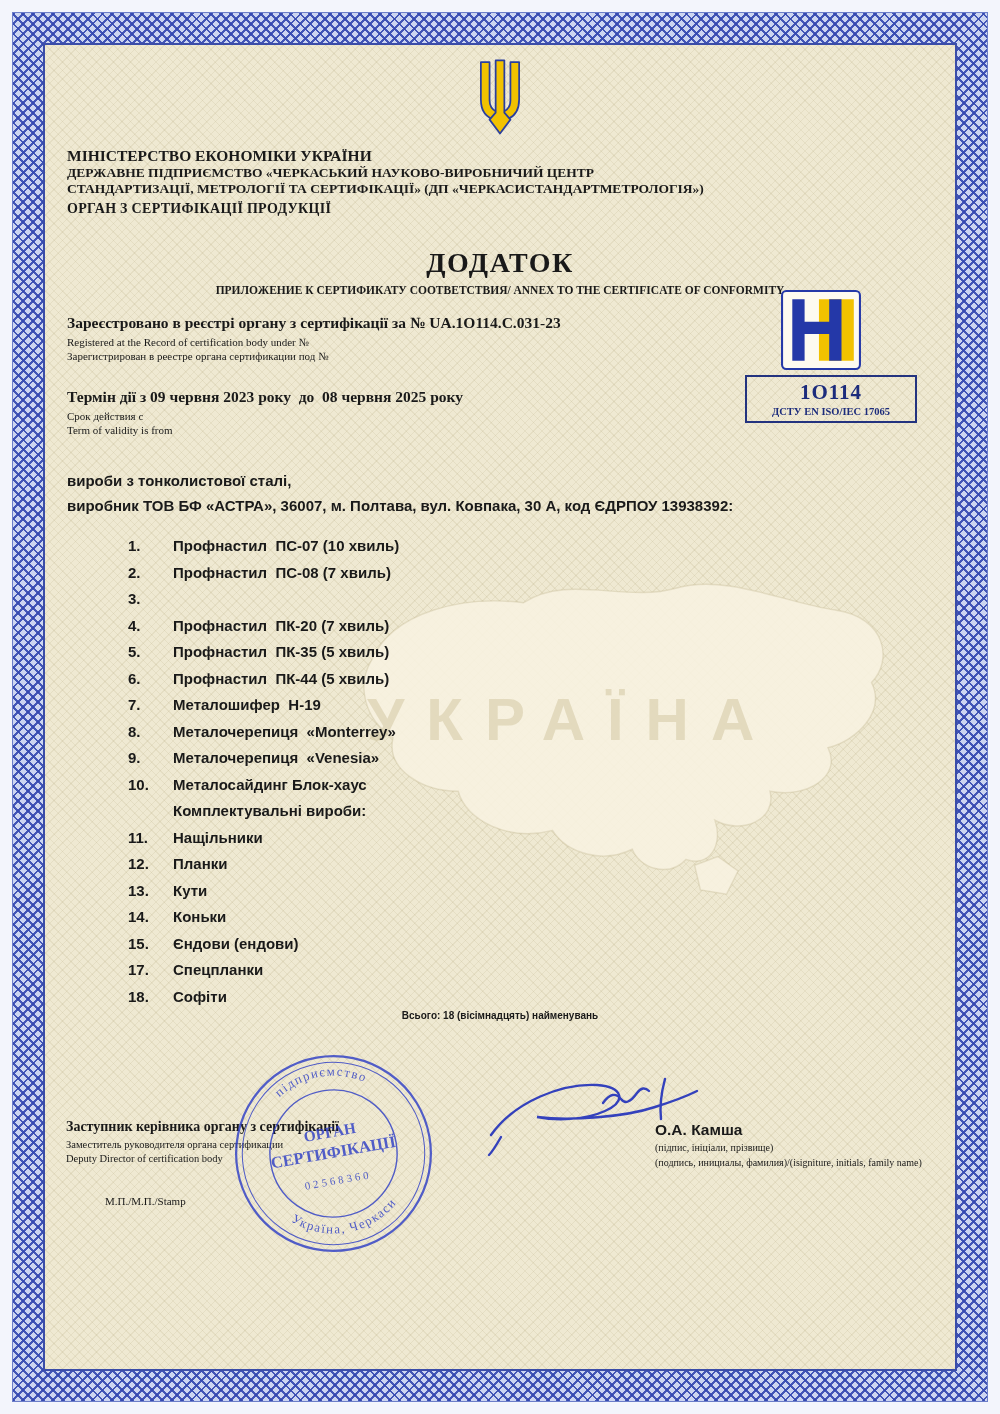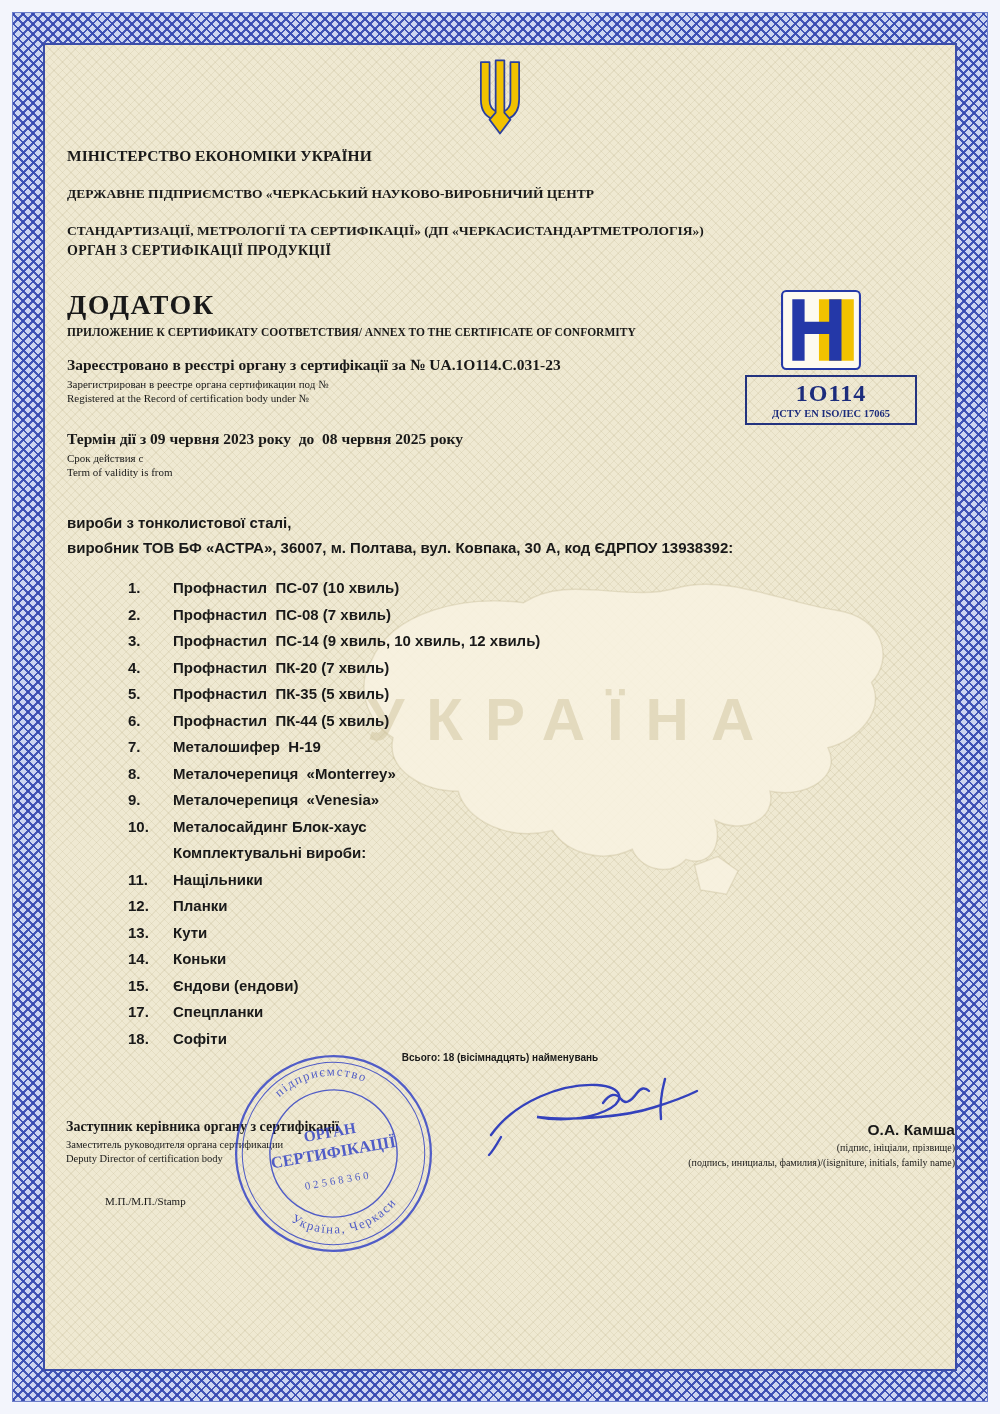--- a/index.html
+++ b/index.html
@@ -35,24 +35,24 @@
     position:absolute; left:322px; top:640px; z-index:0;
     font-family:"Liberation Sans", sans-serif;
     font-size:60px; font-weight:bold; letter-spacing:22px;
     color:rgba(208,196,158,0.5);
   }
   .layer { position:relative; z-index:1; }
 
   .emblem-wrap { text-align:center; padding-top:2px; }
   .org-head { font-weight:bold; }
   .org-line1 { font-size:15.5px; margin-top:6px; }
-  .org-line2, .org-line3 { font-size:13.5px; margin-top:21px; }
+  .org-line2, .org-line3 { font-size:13.5px; margin-top:0; }
   .org-line4 { font-size:14px; margin-top:4px; letter-spacing:.3px; }
 
-  .title-block { text-align:left; margin-top:30px; font-weight:bold; }
+  .title-block { text-align:center; margin-top:30px; font-weight:bold; }
   .title-1 { font-size:28px; letter-spacing:1.5px; }
   .title-2 { font-size:22px; margin-top:2px; letter-spacing:.5px; }
   .title-3 { font-size:11.5px; margin-top:5px; }
 
   .reg-block { margin-top:18px; max-width:710px; }
   .reg-main { font-weight:bold; font-size:15.5px; }
   .fine { font-size:11px; line-height:1.3; }
   .reg-block .fine-wrap { margin-top:3px; }
 
   .valid-block { margin-top:24px; }
@@ -78,33 +78,33 @@
     margin-top:0;
     font-family:"Liberation Sans", sans-serif;
     font-weight:bold; font-size:10px;text-align:center;
   }
 
   .role-block { position:absolute; left:21px; top:1074px; z-index:2; width:360px; }
   .role-ua { font-weight:bold; font-size:14px; }
   .role-block .fine { font-size:10.5px; }
   .role-block .fine-wrap { margin-top:3px; }
 
-  .name-block { position:absolute; left:610px; top:1076px; width:300px; text-align:right; z-index:2; }
+  .name-block { position:absolute; left:610px; top:1076px; width:300px; text-align:left; z-index:2; }
   .sig-name { font-family:"Liberation Sans", sans-serif; font-weight:bold; font-size:15.5px; }
   .name-block .fine { font-size:10px; margin-top:2px; }
 
   .mp-line { position:absolute; left:60px; top:1150px; font-size:11px; z-index:2; }
 
   .acc-logo { position:absolute; left:735px; top:244px; z-index:2; }
   .acc-box {
     position:absolute; left:700px; top:330px; width:172px; z-index:2;
     border:2px solid #23337f; text-align:center; padding:3px 2px 4px;
     color:#1c2c7c;
   }
-  .acc-num { font-weight:bold; font-size:24px; letter-spacing:1px; }
+  .acc-num { font-weight:bold; font-size:21px; letter-spacing:1px; }
   .acc-std { font-weight:bold; font-size:10.5px; margin-top:1px; }
 
   .signature { position:absolute; left:440px; top:1028px; z-index:3; }
   .stamp { position:absolute; left:186px; top:1006px; z-index:3; opacity:.82; transform:rotate(-10deg); }
 </style>
 </head>
 <body>
 
 <div class="page">
   <div class="frame">
@@ -149,22 +149,22 @@
         </svg>
       </div>
       <div class="acc-box">
         <div class="acc-num">1О114</div>
         <div class="acc-std">ДСТУ EN ISO/IEC 17065</div>
       </div>
 
       <div class="reg-block layer">
         <div class="reg-main">Зареєстровано в реєстрі органу з сертифікації за № UA.1О114.С.031-23</div>
         <div class="fine-wrap">
+          <div class="fine">Registered at the Record of certification body under №</div>
           <div class="fine">Зарегистрирован в реестре органа сертификации под №</div>
-          <div class="fine">Registered at the Record of certification body under №</div>
         </div>
       </div>
 
       <div class="valid-block layer">
         <div class="valid-main">Термін дії з 09 червня 2023 року  до  08 червня 2025 року</div>
         <div class="fine-wrap">
           <div class="fine">Срок действия с</div>
           <div class="fine">Term of validity is from</div>
         </div>
       </div>
@@ -178,21 +178,20 @@
           <div class="product-row">
             <span class="p-num">1.</span>
             <span class="p-name">Профнастил  ПС-07 (10 хвиль)</span>
           </div>
           <div class="product-row">
             <span class="p-num">2.</span>
             <span class="p-name">Профнастил  ПС-08 (7 хвиль)</span>
           </div>
           <div class="product-row">
             <span class="p-num">3.</span>
-            <span class="p-name">Профнастил  ПС-14 (9 хвиль, 10 хвиль, 12 хвиль)</span>
           </div>
           <div class="product-row">
             <span class="p-num">4.</span>
             <span class="p-name">Профнастил  ПК-20 (7 хвиль)</span>
           </div>
           <div class="product-row">
             <span class="p-num">5.</span>
             <span class="p-name">Профнастил  ПК-35 (5 хвиль)</span>
           </div>
           <div class="product-row">

